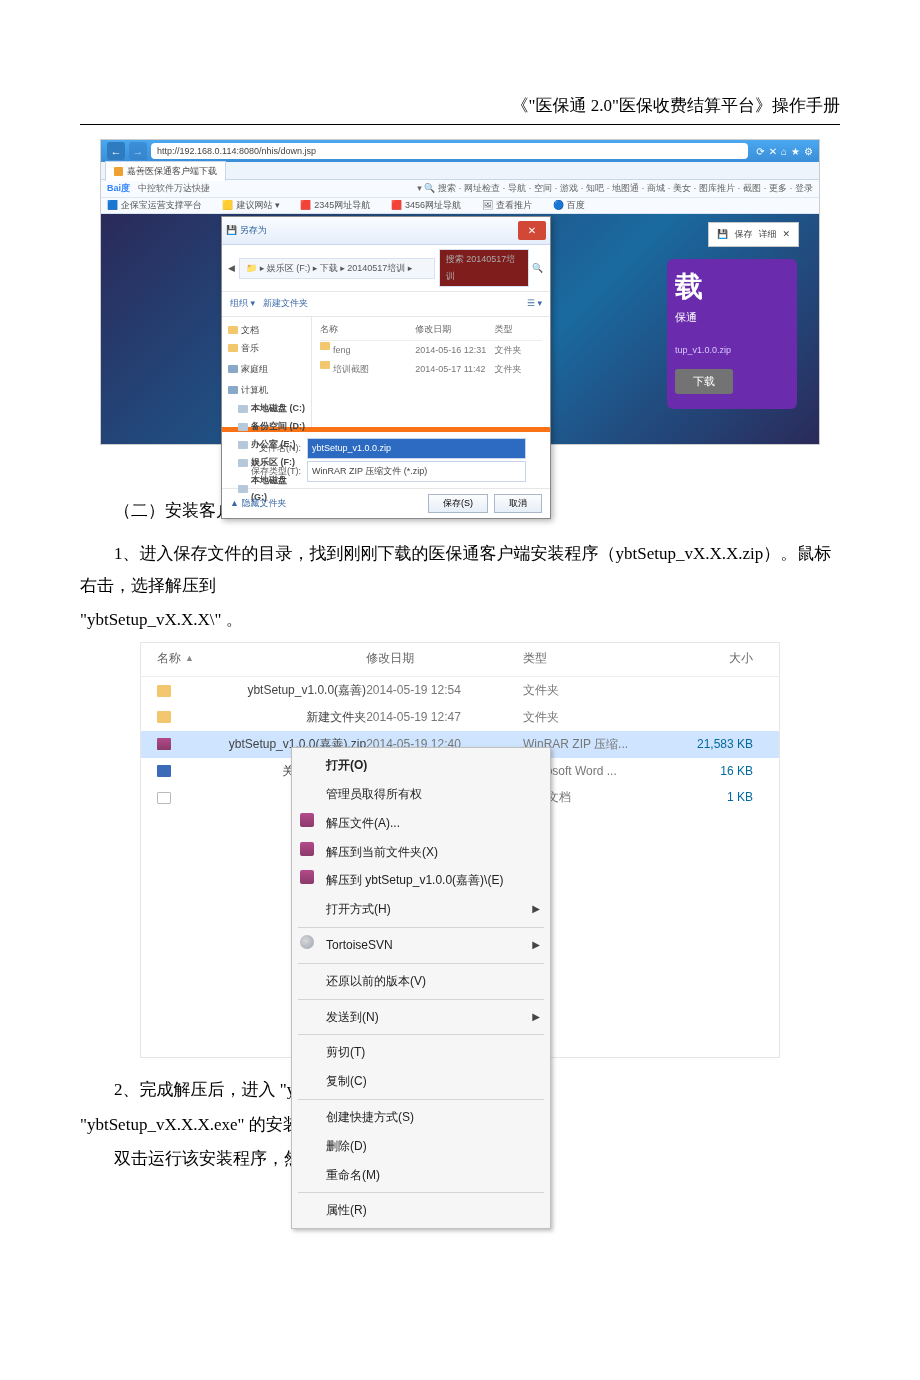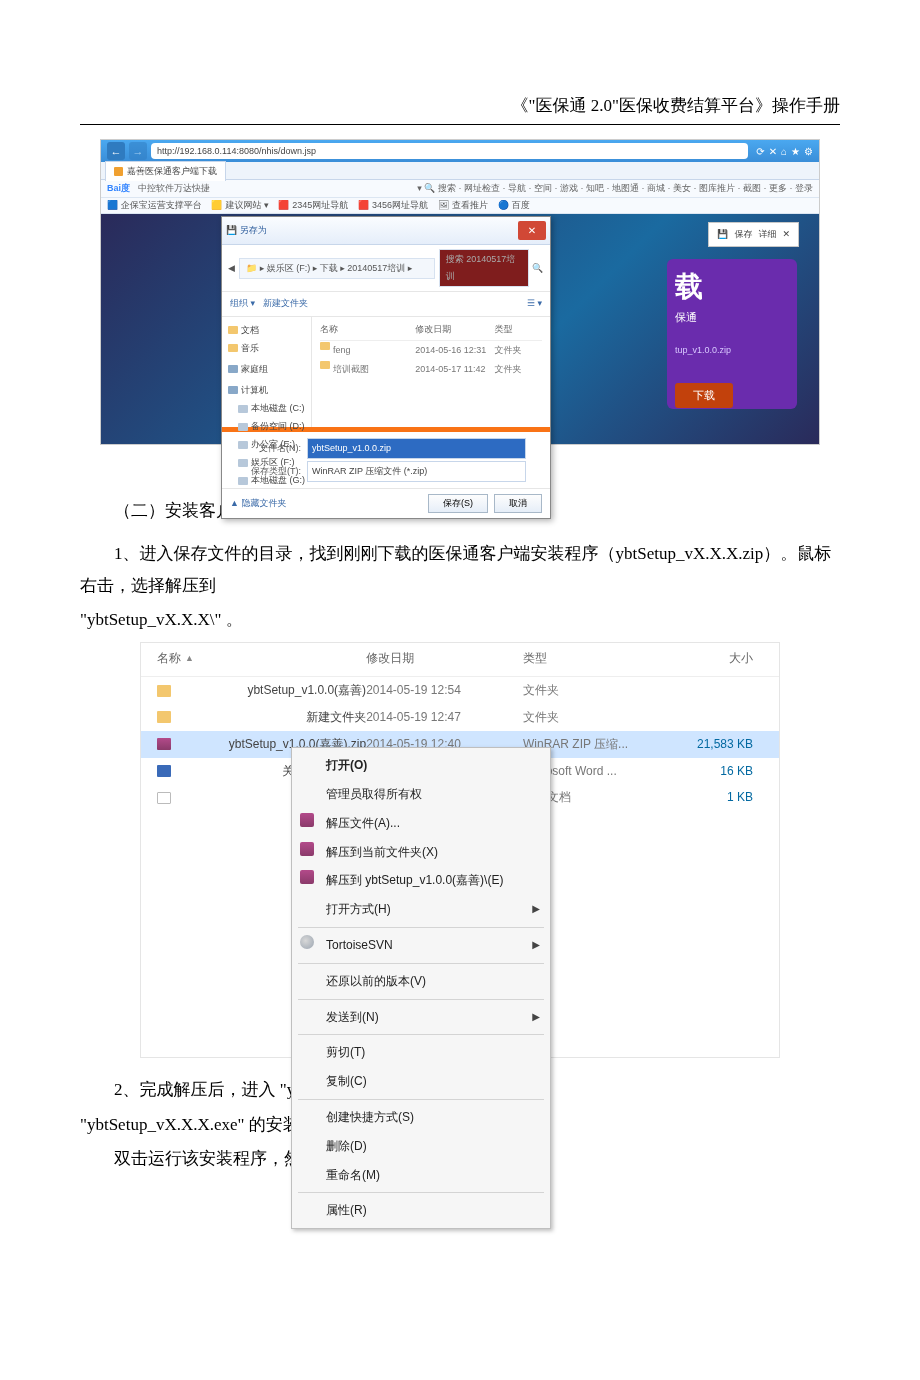--- a/index.html
+++ b/index.html
@@ -47,47 +47,47 @@
     flex:1;background:#fff;color:#444;border-radius:4px;height:16px;
     padding:0 6px;display:flex;align-items:center;font-size:9px;
   }
   .ie-right{display:flex;gap:4px;margin-left:8px;color:#fff;}
   .ie-right span{font-size:10px;}
   .ie-tabs{background:#eef4fb;border-bottom:1px solid #c7d6ea;height:18px;display:flex;align-items:center;}
   .ie-tab{background:#fff;border:1px solid #c7d6ea;border-bottom:none;font-size:9px;padding:1px 8px;margin-left:4px;color:#444;display:flex;align-items:center;gap:4px;}
   .ie-tab .favicon{width:9px;height:9px;background:#f0a030;border-radius:1px;}
   .ie-toolbar{background:#f7fafe;height:18px;display:flex;align-items:center;gap:8px;padding:0 6px;font-size:9px;color:#666;border-bottom:1px solid #dce6f2;}
   .ie-toolbar .baidu{color:#3385ff;font-weight:bold;}
-  .ie-links{background:#f7fafe;height:16px;display:flex;align-items:center;gap:10px;padding:0 6px;font-size:9px;color:#555;border-bottom:1px solid #dce6f2;}
+  .ie-links{background:#f7fafe;height:16px;display:flex;align-items:center;gap:21px;padding:0 6px;font-size:9px;color:#555;border-bottom:1px solid #dce6f2;}
   .ie-body{position:relative;height:230px;background:linear-gradient(135deg,#2a2a5a 0%,#1a6aa0 60%,#2a2a5a 100%);}
   .banner{
     position:absolute;right:22px;top:45px;width:130px;height:150px;background:#6a2cad;border-radius:6px;
     color:#fff;padding:10px 8px;font-size:10px;
   }
   .banner .big{font-size:28px;font-weight:bold;line-height:1;margin-top:4px;}
   .banner .sub{font-size:11px;margin-top:6px;}
   .banner .file{font-size:9px;color:#d8c8ff;margin-top:14px;}
-  .banner .dl{margin-top:24px;background:#c2410c;color:#fff;border:none;padding:5px 18px;font-size:11px;border-radius:3px;}
+  .banner .dl{margin-top:10px;background:#737373;color:#fff;border:none;padding:5px 18px;font-size:11px;border-radius:3px;}
   .saveprompt{position:absolute;right:20px;top:8px;background:#fff;border:1px solid #c7c7c7;font-size:9px;padding:3px 8px;color:#444;display:flex;gap:6px;align-items:center;}
   .saveprompt .ic{color:#3a8ed8;}
   .dialog{
     position:absolute;left:120px;top:2px;width:330px;background:#fff;border:1px solid #888;
     box-shadow:2px 2px 6px rgba(0,0,0,.3);font-size:9px;
   }
   .dlg-title{background:linear-gradient(#fafcff,#e5eefa);height:28px;display:flex;align-items:center;justify-content:space-between;padding:0 4px;border-bottom:1px solid #c7d6ea;}
   .dlg-title .t{color:#2a5a9a;}
   .dlg-close{background:#d14836;color:#fff;width:28px;text-align:center;font-size:10px;border-radius:2px;}
   .dlg-path{display:flex;align-items:center;gap:4px;padding:4px 6px;border-bottom:1px solid #e6e6e6;color:#555;}
   .dlg-path .crumb{background:#f3f7fc;border:1px solid #d7e2f0;padding:1px 6px;flex:1;}
   .dlg-path .search{background:#7f1d1d;border:1px solid #d7e2f0;padding:1px 6px;color:#aaa;width:90px;}
   .dlg-org{display:flex;align-items:center;gap:8px;padding:3px 8px;border-bottom:1px solid #e6e6e6;color:#3a6aa8;}
   .dlg-main{display:flex;height:110px;}
   .dlg-tree{width:90px;border-right:1px solid #e6e6e6;padding:4px 6px;color:#444;}
   .dlg-tree .node{display:flex;align-items:center;gap:3px;margin:1px 0;}
-  .dlg-tree .indent{margin-left:10px;}
+  .dlg-tree .indent{margin-left:10px;font-weight:bold;}
   .dlg-tree .ic{width:10px;height:8px;background:#f3c76e;border-radius:1px;display:inline-block;}
   .dlg-tree .ic.drv{background:#b7c8da;}
   .dlg-tree .ic.pc{background:#88a8c8;}
   .dlg-list{flex:1;padding:4px 8px;}
   .dlg-list .hdr{display:flex;color:#666;border-bottom:1px solid #eee;padding-bottom:2px;}
   .dlg-list .hdr span:nth-child(1){flex:1.2}
   .dlg-list .hdr span:nth-child(2){flex:1}
   .dlg-list .hdr span:nth-child(3){flex:.6}
   .dlg-list .row{display:flex;color:#444;padding:1px 0;}
   .dlg-list .row span:nth-child(1){flex:1.2;display:flex;gap:3px;}

